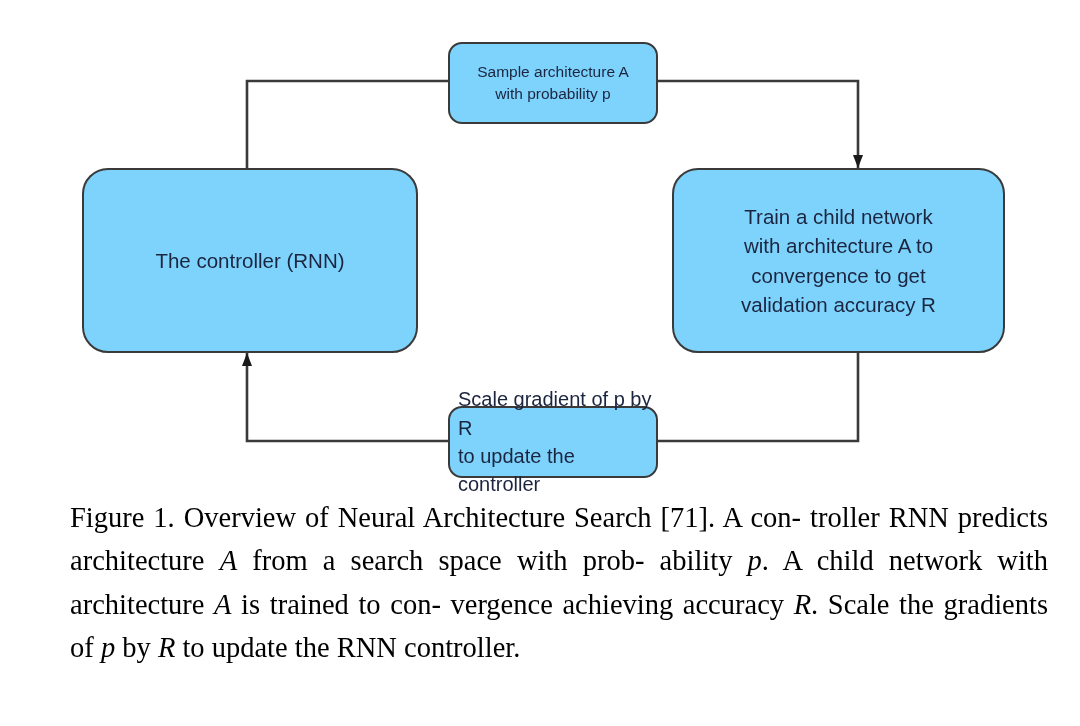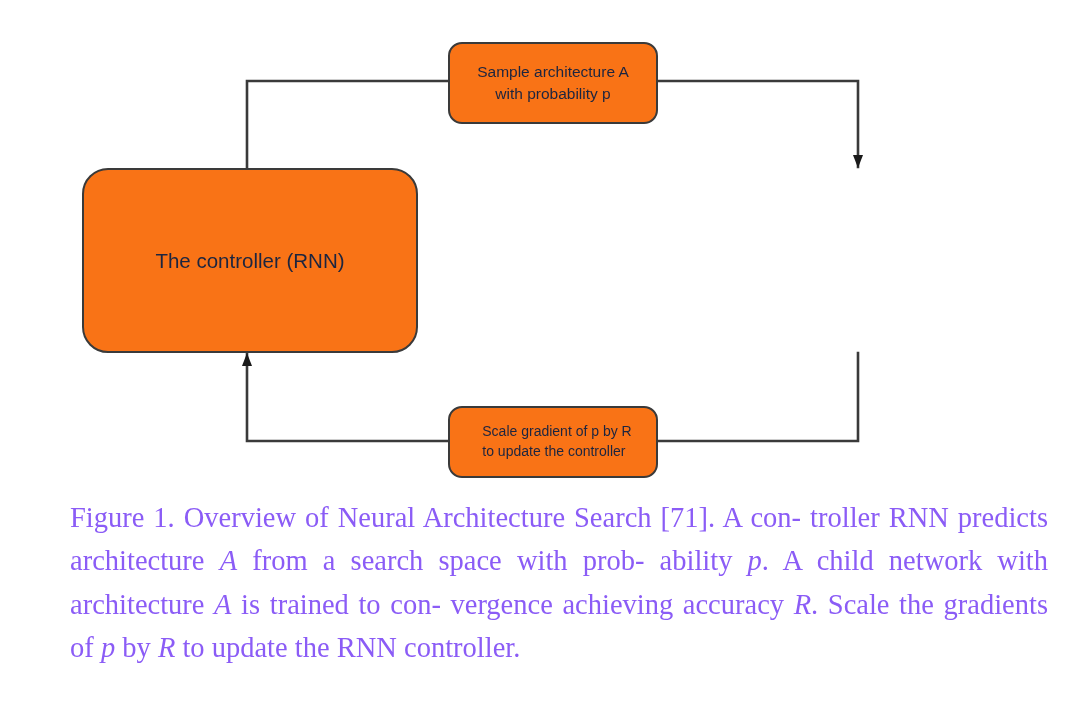--- a/index.html
+++ b/index.html
@@ -37,21 +37,21 @@
     position: absolute;
     left: 0;
     top: 0;
     width: 1080px;
     height: 490px;
   }
 
   .node-box {
     position: absolute;
     box-sizing: border-box;
-    background: #f97316;
+    background: #7dd3fc;
     border: 2.2px solid #3a3a3a;
     display: flex;
     align-items: center;
     justify-content: center;
     z-index: 3;
   }
   .node-text {
     font-family: "Liberation Sans", sans-serif;
     color: #1c2540;
     line-height: 1.42;
@@ -98,35 +98,35 @@
 
   
   #box-scale {
     left: 448px;
     top: 406px;
     width: 210px;
     height: 72px;
     border-radius: 14px;
   }
   #box-scale .node-text {
-    font-size: 14px;
+    font-size: 20px;
     text-align: left;
     padding-left: 8px;
   }
 
   
   .caption {
     position: absolute;
     left: 70px;
     top: 496px;
     width: 978px;
     font-family: "Liberation Serif", serif;
     font-size: 28.5px;
     line-height: 1.52;
-    color: #8b5cf6;
+    color: #000000;
     text-align: justify;
     text-justify: inter-word;
   }
   .caption .mathvar {
     font-style: italic;
     font-family: "Liberation Serif", serif;
   }
   .caption-last-line {
     text-align: left;
   }
@@ -159,20 +159,26 @@
 
     <div class="node-box" id="box-sample">
       <span class="node-text">Sample architecture A
 with probability p</span>
     </div>
 
     <div class="node-box" id="box-controller">
       <span class="node-text">The controller (RNN)</span>
     </div>
 
+    <div class="node-box" id="box-train">
+      <span class="node-text">Train a child network
+with architecture A to
+convergence to get
+validation accuracy R</span>
+    </div>
 
     <div class="node-box" id="box-scale">
       <span class="node-text">Scale gradient of p by R
 to update the controller</span>
     </div>
 
   </div>
 
   <div class="caption">
     <span>Figure 1. Overview of Neural Architecture Search [71].  A con-</span>

